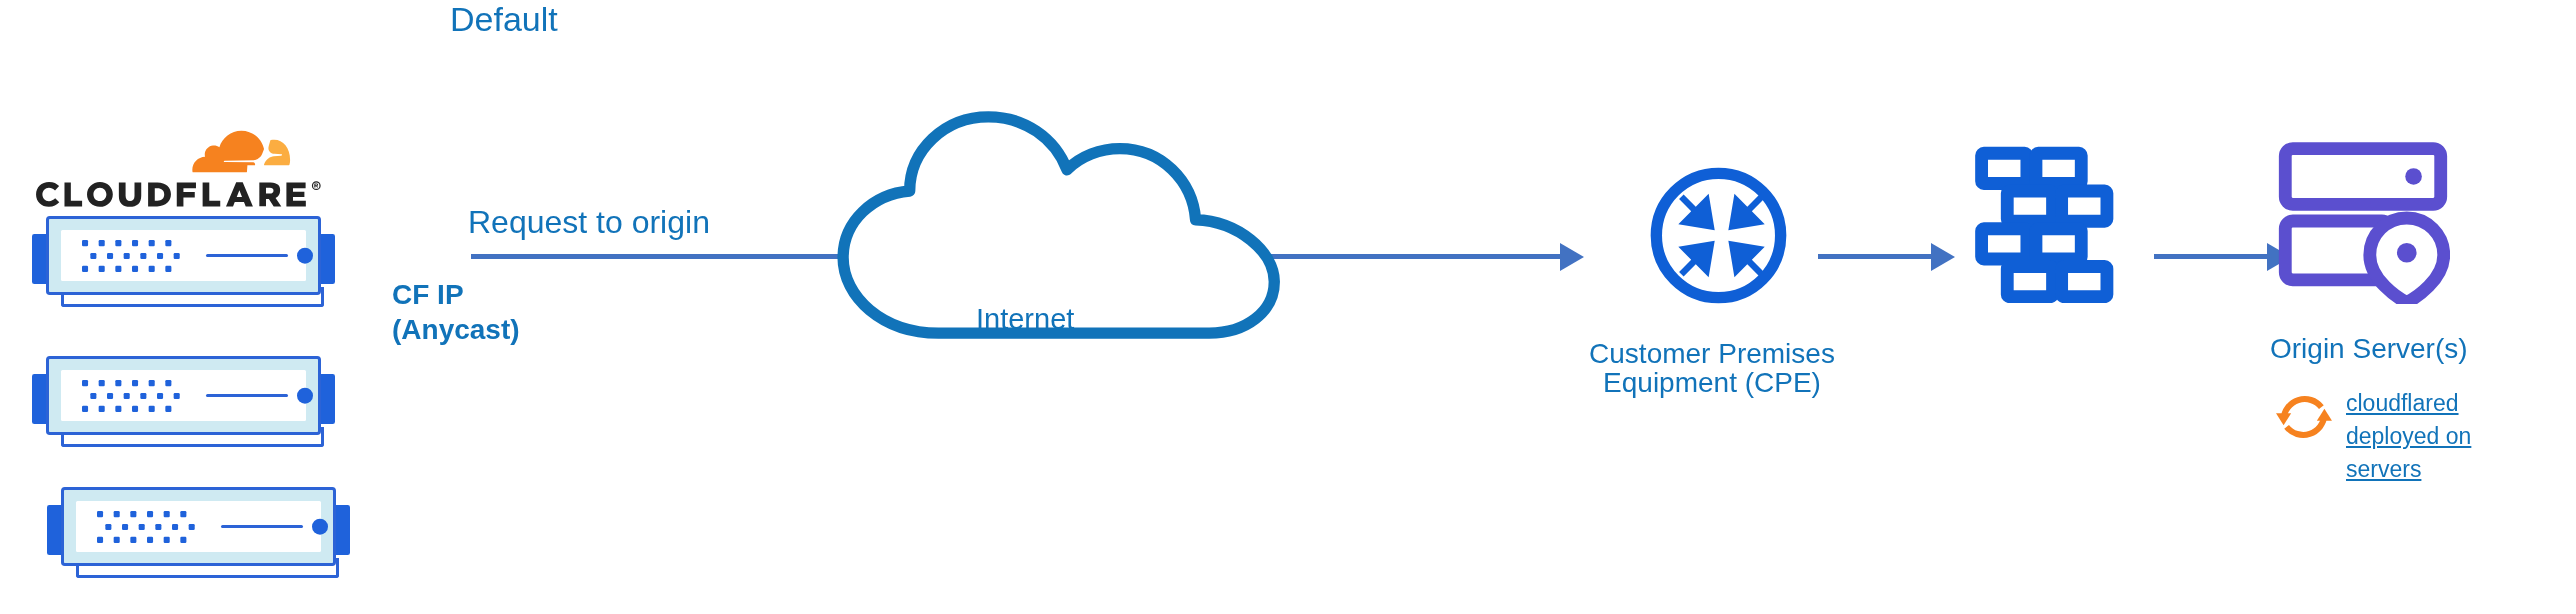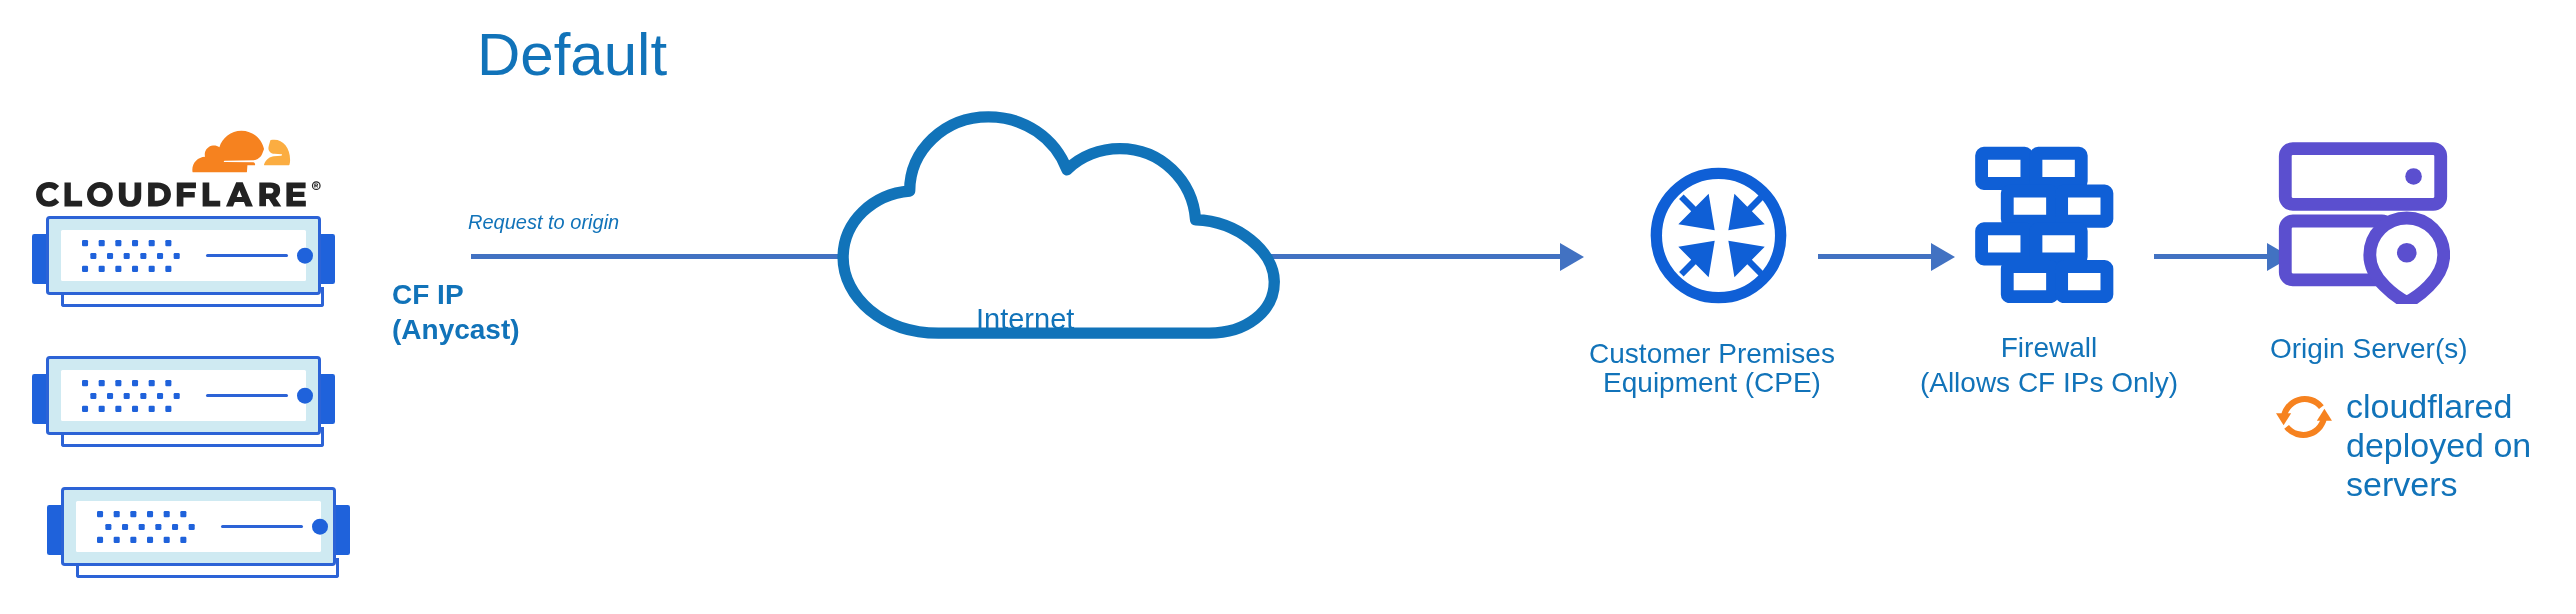--- a/index.html
+++ b/index.html
@@ -19,26 +19,25 @@
     position: absolute;
     left: 0; top: 0;
     width: 2576px;
     height: 614px;
   }
 
   
   #diagram-title {
     position: absolute;
     left: 450px;
-    top: 20px;
-    font-size: 60px;
+    top: 0;
+    font-size: 34px;
     color: #1173B9;
     letter-spacing: 0px;
     white-space: nowrap;
-    margin-left: 27px;
   }
 
   
   #cloudflare-logo {
     position: absolute;
     left: 35px;
     top: 114px;
     width: 310px;
     height: 98px;
   }
@@ -144,22 +143,21 @@
   .label-blue {
     position: absolute;
     color: #1173B9;
     font-size: 27px;
     line-height: 32px;
     white-space: pre-line;
   }
   #label-request-to-origin {
     left: 468px;
     top: 206px;
-    font-size: 20px;
-    font-style: italic;
+    font-size: 32px;
   }
   #label-cf-ip {
     left: 392px;
     top: 277px;
     font-size: 28px;
     line-height: 35px;
     font-weight: bold;
   }
   #label-internet {
     left: 976px;
@@ -184,23 +182,24 @@
   }
   #label-origin-server {
     left: 2270px;
     top: 331px;
     font-size: 28px;
     line-height: 35px;
   }
   #label-cloudflared {
     left: 2346px;
     top: 387px;
-    font-size: 34px;
-    line-height: 39px;
+    font-size: 23px;
+    line-height: 33px;
     width: 189px;
+    text-decoration: underline;
   }
 
   
   .arrow-line {
     position: absolute;
     background: #4272C2;
     height: 5.3px;
   }
   #arrow-main-line   { left: 471px;  top: 254px; width: 1090px; }
   #arrow-cpe-fw-line { left: 1818px; top: 254px; width: 114px; }
@@ -444,22 +443,20 @@
       <rect x="52" y="62" width="60" height="40" rx="3"></rect>
       <rect x="124" y="62" width="60" height="40" rx="3"></rect>
 
       <rect x="18" y="112" width="60" height="40" rx="3"></rect>
       <rect x="90" y="112" width="60" height="40" rx="3"></rect>
 
       <rect x="52" y="162" width="60" height="40" rx="3"></rect>
       <rect x="124" y="162" width="60" height="40" rx="3"></rect>
     </g>
   </svg>
-  <div class="label-blue" id="label-firewall">Firewall
-(Allows CF IPs Only)</div>
 
   <div class="arrow-line" id="arrow-fw-org-line"></div>
   <div class="arrow-head" id="arrow-fw-org-head"></div>
 
   <svg id="origin-server-icon" viewBox="0 0 230 220">
 
     <rect x="12" y="14" width="206" height="74" rx="10" fill="#ffffff" stroke="#5B4FCF" stroke-width="17"></rect>
     <circle cx="182" cy="51" r="11" fill="#5B4FCF"></circle>
 
     <path d="M22 110 h118 a10 10 0 0 1 10 10 v58 a10 10 0 0 1 -10 10 h-118 a10 10 0 0 1 -10 -10 v-58 a10 10 0 0 1 10 -10 z" fill="#ffffff" stroke="#5B4FCF" stroke-width="17"></path>

